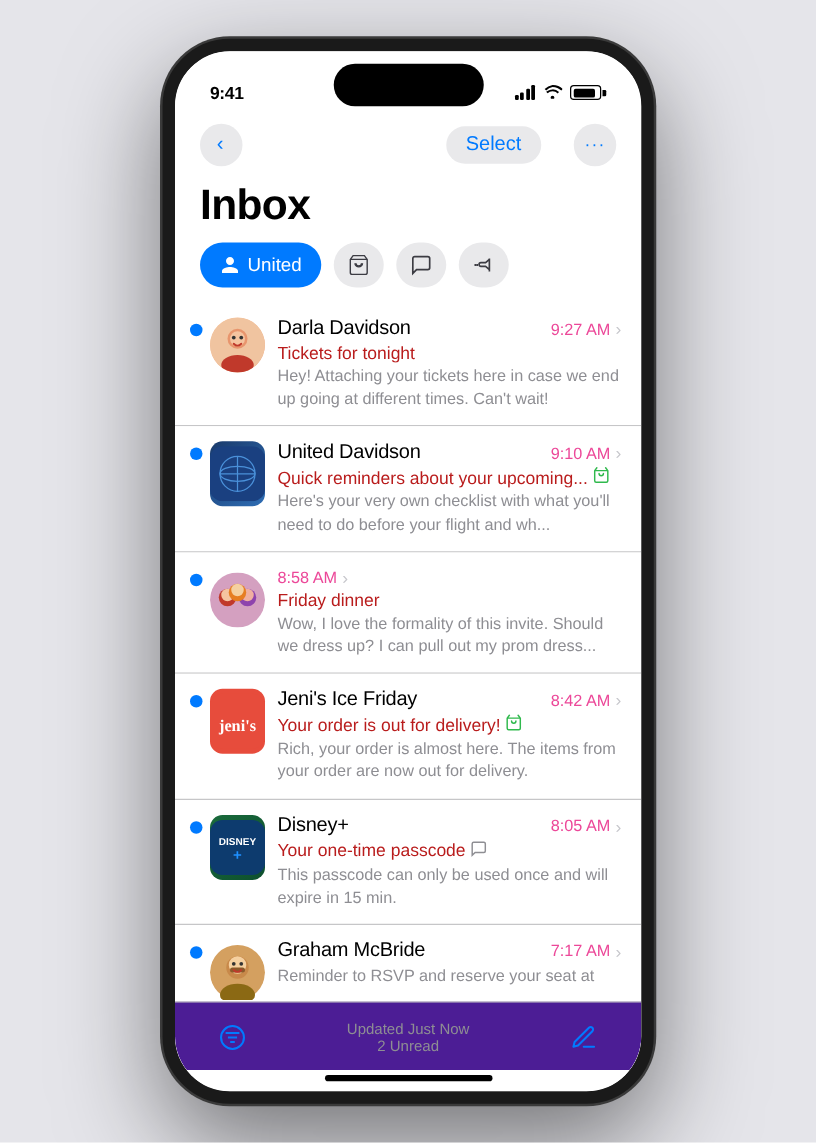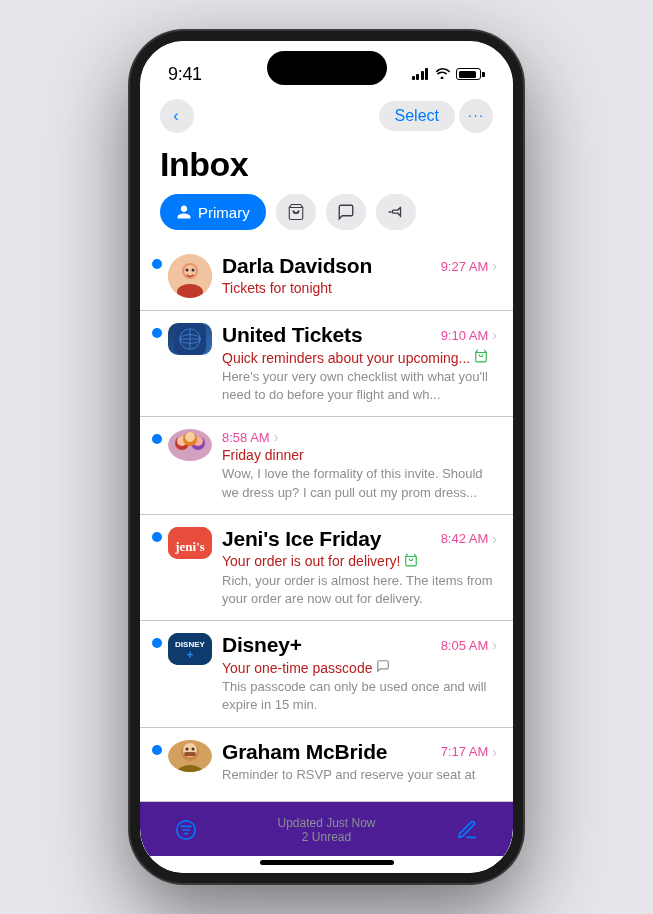--- a/index.html
+++ b/index.html
@@ -62,22 +62,22 @@
       display: flex;
       justify-content: space-between;
       align-items: center;
       padding: 14px 28px 0;
       height: 52px;
       flex-shrink: 0;
       position: relative;
     }
 
     .status-time {
-      font-size: 18px;
-      font-weight: 400;
+      font-size: 14px;
+      font-weight: 700;
       letter-spacing: -0.3px;
     }
 
     .dynamic-island {
       position: absolute;
       top: 10px;
       left: 50%;
       transform: translateX(-50%);
       width: 120px;
       height: 34px;
@@ -159,21 +159,21 @@
     }
     .back-chevron {
       color: #007AFF;
       font-size: 16px;
       font-weight: 400;
       margin-left: -2px;
     }
 
     .nav-actions {
       display: flex;
-      gap: 4px;
+      gap: 26px;
       align-items: center;
     }
 
     .select-btn {
       background: #e9e9eb;
       border: none;
       border-radius: 18px;
       padding: 6px 16px;
       font-size: 16px;
       color: #007AFF;
@@ -258,21 +258,21 @@
       height: 10px;
       background: #007AFF;
       border-radius: 50%;
       flex-shrink: 0;
       margin-top: 5px;
       margin-right: 6px;
     }
 
     .avatar {
       width: 44px;
-      height: 32px;
+      height: 52px;
       border-radius: 50%;
       flex-shrink: 0;
       margin-right: 10px;
       display: flex;
       align-items: center;
       justify-content: center;
       font-size: 18px;
       overflow: hidden;
     }
 
@@ -282,22 +282,22 @@
     }
 
     .mail-header {
       display: flex;
       justify-content: space-between;
       align-items: center;
       margin-bottom: 2px;
     }
 
     .sender-name {
-      font-size: 21px;
-      font-weight: 700;
+      font-size: 16px;
+      font-weight: 400;
       color: #000;
       letter-spacing: -0.2px;
     }
 
     .mail-meta {
       display: flex;
       align-items: center;
       gap: 4px;
     }
 
@@ -442,21 +442,21 @@
       </div>
     </div>
 
     <div class="inbox-title">Inbox</div>
 
     <div class="category-tabs">
       <div class="tab-primary">
         <svg width="16" height="16" viewBox="0 0 24 24" fill="white">
           <path d="M12 12c2.7 0 4.8-2.1 4.8-4.8S14.7 2.4 12 2.4 7.2 4.5 7.2 7.2 9.3 12 12 12zm0 2.4c-3.2 0-9.6 1.6-9.6 4.8v2.4h19.2v-2.4c0-3.2-6.4-4.8-9.6-4.8z"></path>
         </svg>
-        <span>Primary</span>
+        <span>United</span>
       </div>
       <div class="tab-icon-btn">
         <svg width="18" height="18" viewBox="0 0 24 24" fill="#3c3c43">
           <path d="M6 2L3 6v14a2 2 0 0 0 2 2h14a2 2 0 0 0 2-2V6l-3-4H6zm0 0M3 6h18M16 10a4 4 0 0 1-8 0" stroke="#3c3c43" stroke-width="1.5" fill="none"></path>
           <path d="M9 10c0 1.66 1.34 3 3 3s3-1.34 3-3" fill="none" stroke="#3c3c43" stroke-width="1.5"></path>
         </svg>
       </div>
       <div class="tab-icon-btn">
         <svg width="18" height="18" viewBox="0 0 24 24" fill="none" stroke="#3c3c43" stroke-width="1.8">
           <path d="M21 15a2 2 0 0 1-2 2H7l-4 4V5a2 2 0 0 1 2-2h14a2 2 0 0 1 2 2z"></path>
@@ -486,37 +486,38 @@
         </div>
         <div class="mail-content">
           <div class="mail-header">
             <span class="sender-name">Darla Davidson</span>
             <div class="mail-meta">
               <span class="mail-time">9:27 AM</span>
               <span class="chevron-right">›</span>
             </div>
           </div>
           <div class="mail-subject">Tickets for tonight</div>
+          <div class="mail-preview">Hey! Attaching your tickets here in case we end up going at different times. Can't wait!</div>
         </div>
       </div>
 
       <div class="mail-item">
         <div class="unread-dot"></div>
         <div class="avatar" style="background: linear-gradient(135deg, #1a3a6b, #2e6db4); border-radius:10px; color:white; font-weight:700; font-size:12px; text-align:center; line-height:1.2; flex-direction:column;">
           <svg width="44" height="44" viewBox="0 0 44 44">
             <rect width="44" height="44" rx="10" fill="#1a4080"></rect>
             <circle cx="22" cy="22" r="14" fill="none" stroke="#4a90d9" stroke-width="1"></circle>
             <ellipse cx="22" cy="22" rx="14" ry="6" fill="none" stroke="#4a90d9" stroke-width="1"></ellipse>
             <line x1="8" y1="22" x2="36" y2="22" stroke="#4a90d9" stroke-width="1"></line>
             <line x1="22" y1="8" x2="22" y2="36" stroke="#4a90d9" stroke-width="1"></line>
           </svg>
         </div>
         <div class="mail-content">
           <div class="mail-header">
-            <span class="sender-name">United Tickets</span>
+            <span class="sender-name">United Davidson</span>
             <div class="mail-meta">
               <span class="mail-time">9:10 AM</span>
               <span class="chevron-right">›</span>
             </div>
           </div>
           <div class="mail-subject">
             Quick reminders about your upcoming...
             <span class="category-badge badge-shopping">
               <svg width="14" height="14" viewBox="0 0 24 24" fill="none" stroke="#30b94d" stroke-width="2">
                   <path d="M6 2L3 6v14a2 2 0 002 2h14a2 2 0 002-2V6l-3-4M3 6h18M9 10a3 3 0 006 0" stroke-linecap="round"></path>

